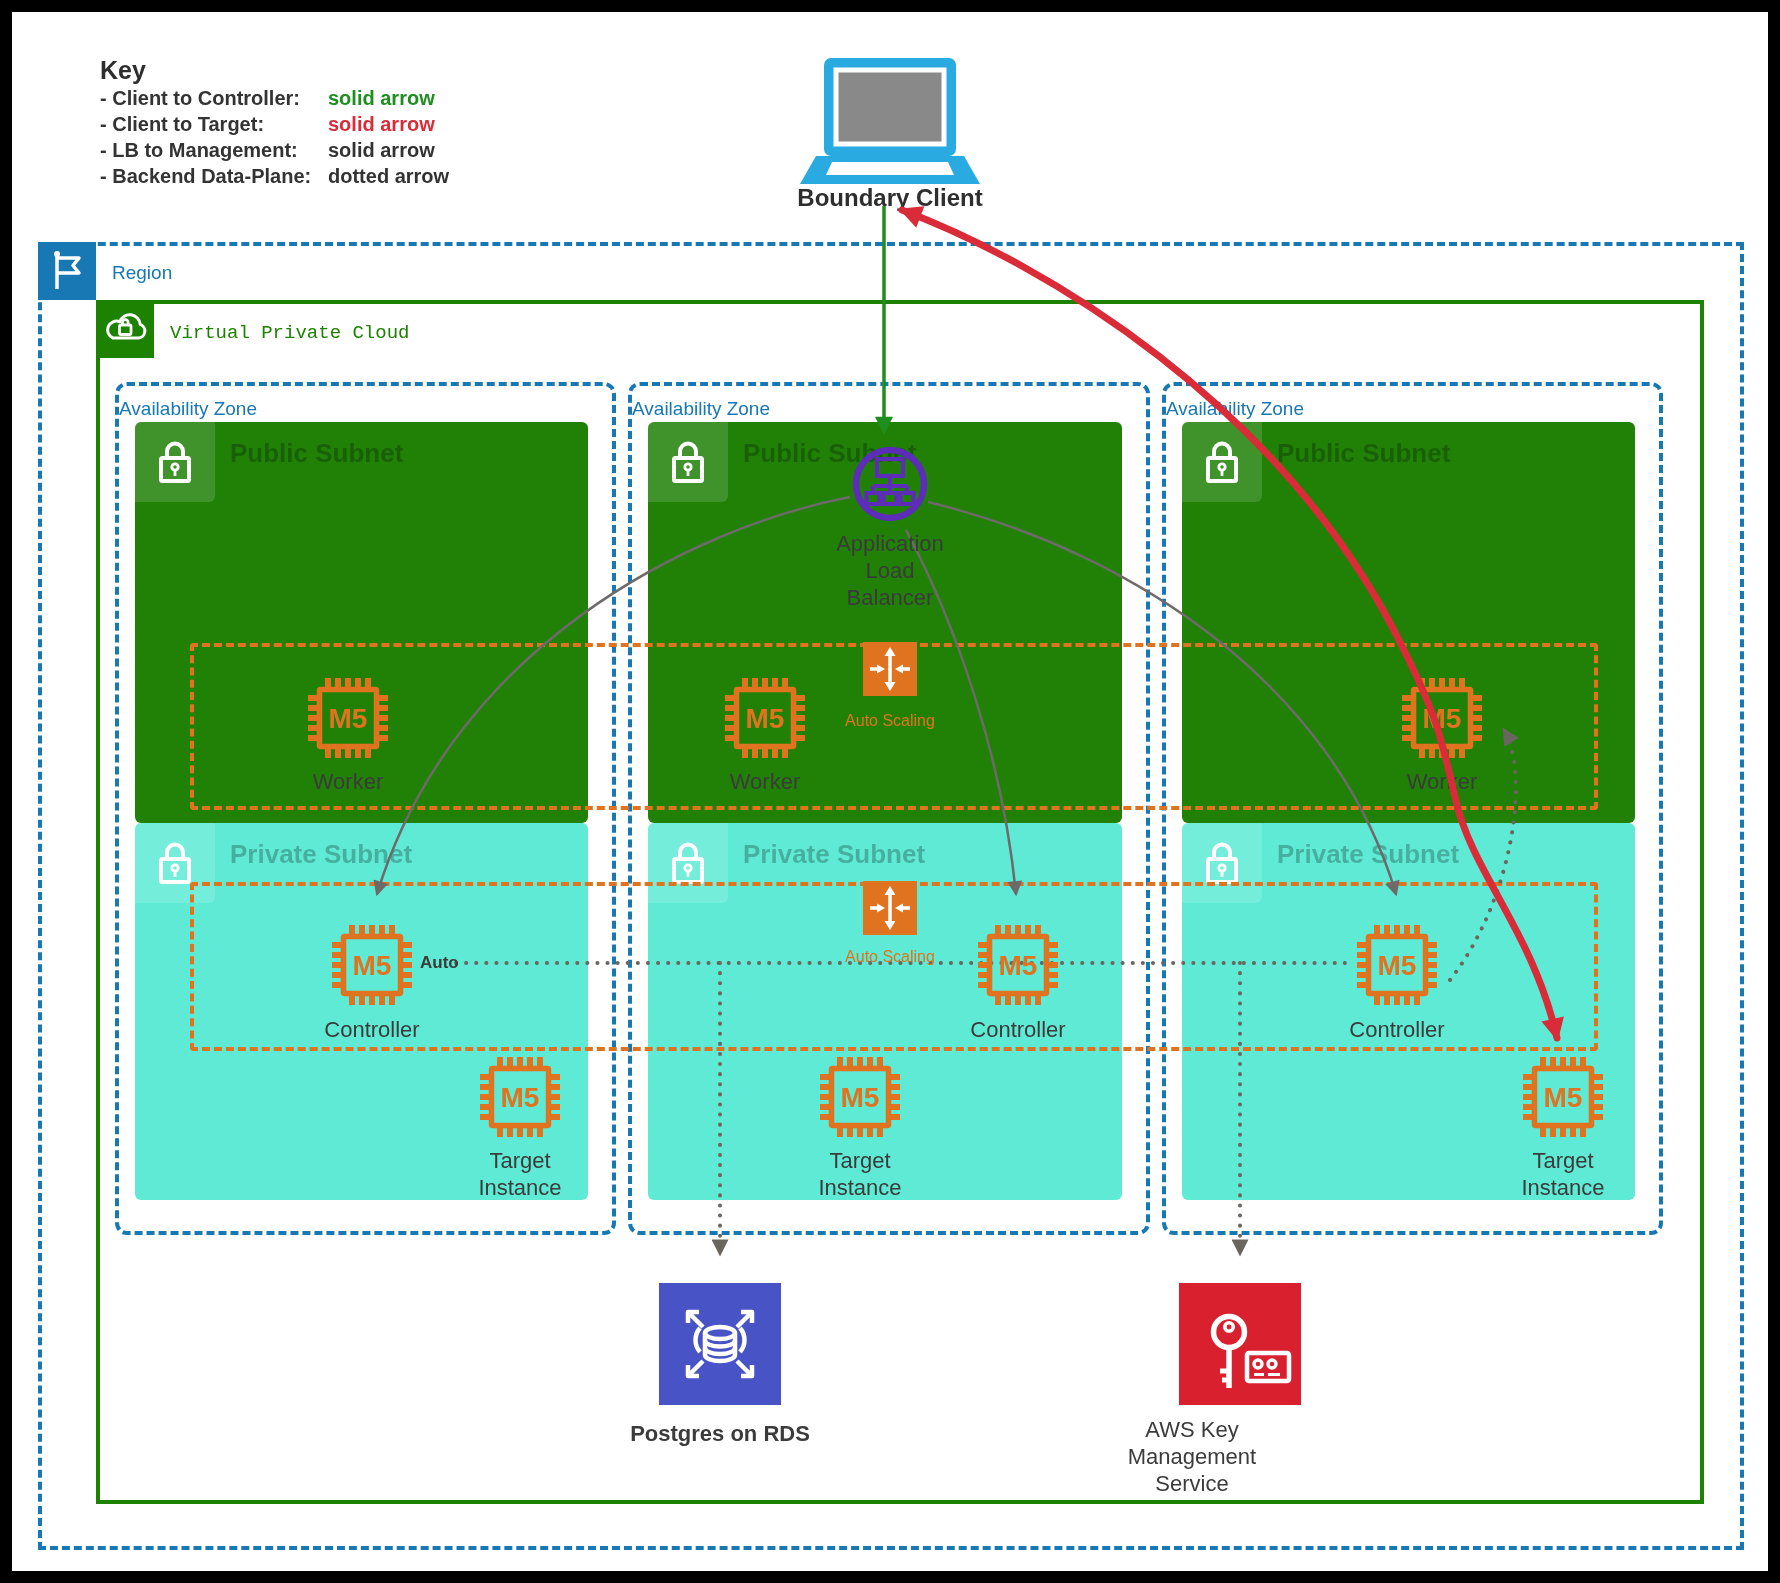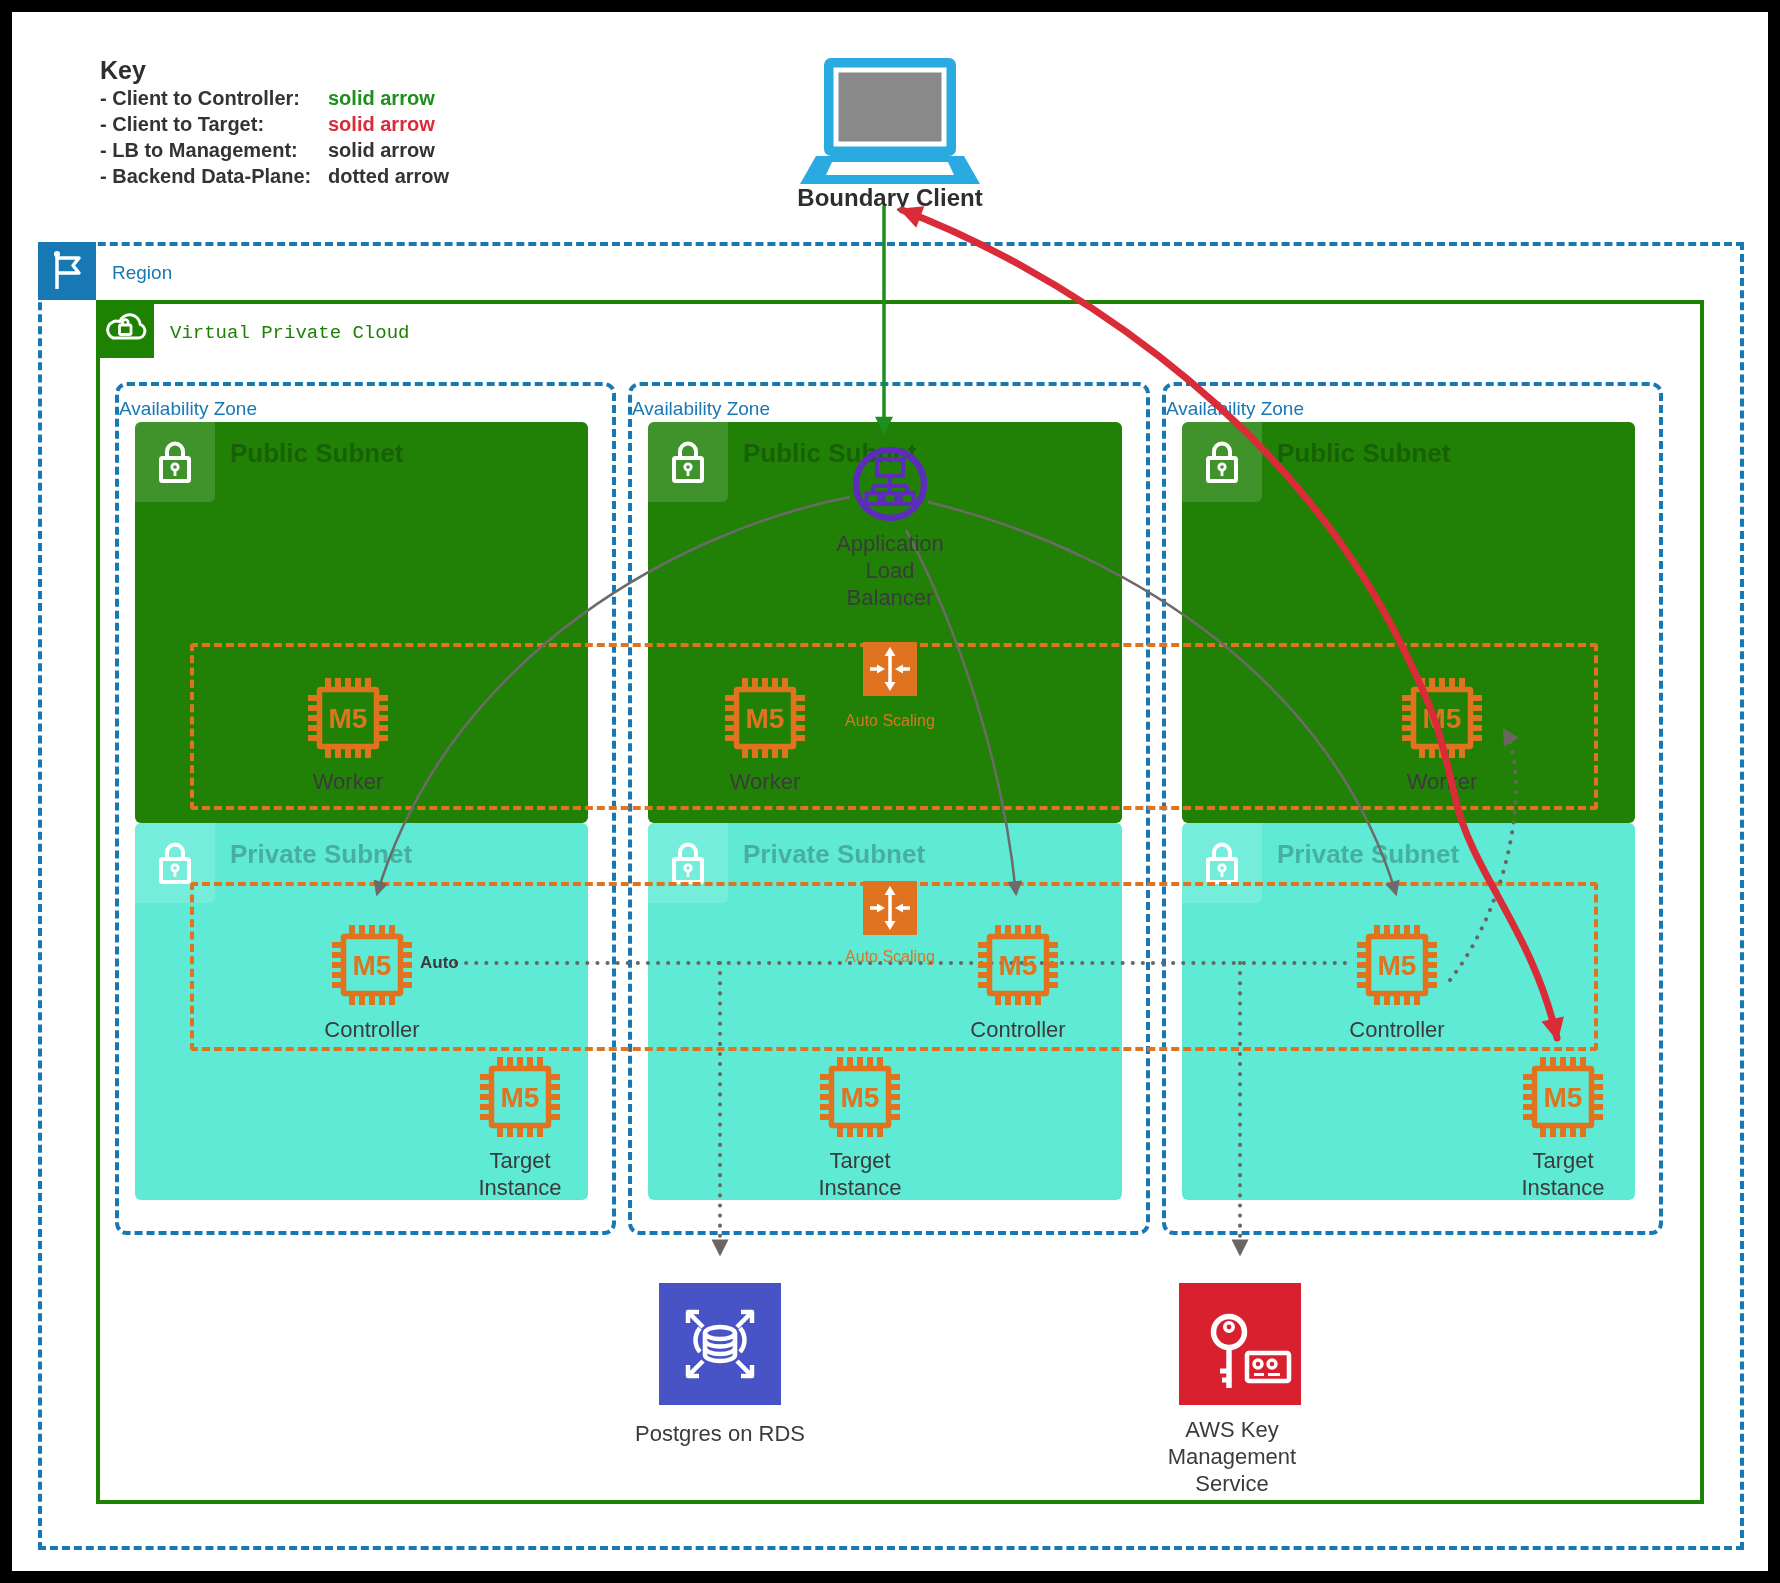--- a/index.html
+++ b/index.html
@@ -335,36 +335,36 @@
       <path d="M78 78 L93 93 M93 82 V93 H82"></path>
       <path d="M41 45 c-6 7 -6 17 0 24"></path>
       <path d="M81 45 c6 7 6 17 0 24"></path>
       <ellipse cx="61" cy="50" rx="15" ry="6"></ellipse>
       <path d="M46 50 V72 M76 50 V72"></path>
       <path d="M46 72 c0 3.3 6.7 6 15 6 s15 -2.7 15 -6"></path>
       <path d="M46 57.5 c0 3.3 6.7 6 15 6 s15 -2.7 15 -6"></path>
       <path d="M46 65 c0 3.3 6.7 6 15 6 s15 -2.7 15 -6"></path>
     </g>
   </svg>
-  <div class="abs node-label" style="left:720px;top:1420px;width:260px;">Postgres on RDS</div>
+  <div class="abs node-label" style="left:720px;top:1420px;width:260px;font-weight:bold;">Postgres on RDS</div>
 
   <svg class="abs" width="122" height="122" viewBox="0 0 122 122" style="left:1179px;top:1283px;">
     <rect width="122" height="122" fill="#d8202f"></rect>
     <g stroke="#fff" fill="none">
       <circle cx="50" cy="49" r="15.5" stroke-width="5.5"></circle>
       <circle cx="50" cy="44" r="4.2" stroke-width="3.6"></circle>
       <path d="M50 64.5 V105" stroke-width="5.5"></path>
       <path d="M50 88 H41 M50 97 H43" stroke-width="5"></path>
       <rect x="68" y="70" width="42" height="28" rx="2" stroke-width="4.5"></rect>
       <circle cx="79" cy="81" r="4" stroke-width="3.4"></circle>
       <circle cx="93" cy="81" r="4" stroke-width="3.4"></circle>
       <path d="M75 91.5 H85 M89 91.5 H101" stroke-width="3"></path>
     </g>
   </svg>
-  <div class="abs node-label" style="left:1232px;top:1416px;width:240px;">AWS Key
+  <div class="abs node-label" style="left:1192px;top:1416px;width:240px;">AWS Key
 Management
 Service</div>
 
   <svg class="svg-layer" width="1780" height="1583" style="pointer-events:none;">
     <defs>
       <marker id="m-green" viewBox="0 0 10 10" refX="8.5" refY="5" markerWidth="20" markerHeight="18" markerUnits="userSpaceOnUse" orient="auto">
           <path d="M0 0 L10 5 L0 10 z" fill="#1e8e1e"></path>
         </marker>
       <marker id="m-red" viewBox="0 0 10 10" refX="8.5" refY="5" markerWidth="25" markerHeight="23" markerUnits="userSpaceOnUse" orient="auto">
           <path d="M0 0 L10 5 L0 10 z" fill="#d92b38"></path>

